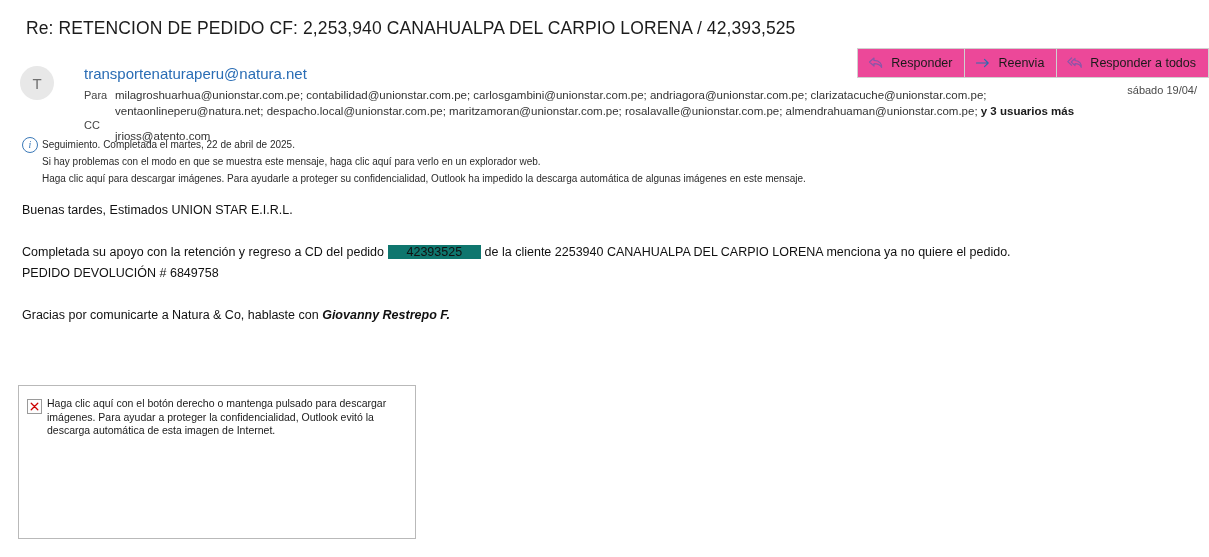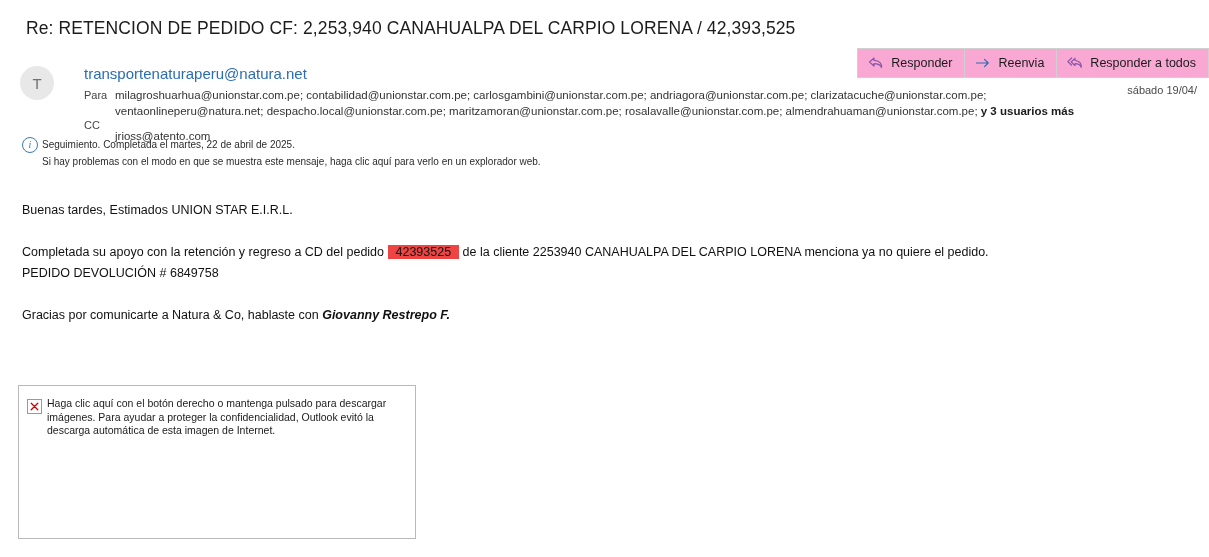--- a/index.html
+++ b/index.html
@@ -36,21 +36,21 @@
     align-items: stretch;
     height: 30px;
   }
   .action-btn {
     display: flex;
     align-items: center;
     gap: 7px;
     padding: 0 12px 0 10px;
     border: 1px solid #d0d0d0;
     border-right: none;
-    background: #f9a8d4;
+    background: #ec4899;
     font-size: 12.5px;
     color: #1a1a1a;
     cursor: pointer;
     white-space: nowrap;
   }
   .action-btn:first-child { border-left: 1px solid #d0d0d0; }
   .action-btn:last-child { border-right: 1px solid #d0d0d0; }
   .ic { width: 16px; height: 16px; display: block; flex: 0 0 16px; }
 
   
@@ -148,21 +148,21 @@
     position: absolute;
     left: 18px;
     top: 198px;
     width: 1170px;
     font-size: 12.5px;
     color: #111111;
     line-height: 17px;
   }
   .body p { margin: 4px; }
   .spacer-md { height: 17px; }
-  .hl { background: #ef4444; padding: 0 8px; }
+  .hl { background: #0f766e; padding: 0 19px; }
   .bolditalic { font-weight: bold; font-style: italic; }
 
   
   .img-block {
     position: absolute;
     left: 18px;
     top: 385px;
     width: 396px;
     height: 152px;
     border: 1px solid #b9b9b9;
@@ -235,20 +235,21 @@
   <span class="more">y 3 usuarios más</span>
 </div>
 
 <div class="rowlabel label-cc">CC</div>
 <div class="cc-val">jrioss@atento.com</div>
 
 <div class="info-icon">i</div>
 <div class="inforows">
   <div>Seguimiento.  Completada el martes, 22 de abril de 2025.</div>
   <div class="lnk">Si hay problemas con el modo en que se muestra este mensaje, haga clic aquí para verlo en un explorador web.</div>
+  <div class="lnk">Haga clic aquí para descargar imágenes. Para ayudarle a proteger su confidencialidad, Outlook ha impedido la descarga automática de algunas imágenes en este mensaje.</div>
 </div>
 
 <div class="body">
   <p>Buenas tardes, Estimados UNION STAR E.I.R.L.</p>
   <div class="spacer-md"></div>
   <p>
     <span>Completada su apoyo con la retención y regreso a CD   del pedido </span><span class="hl">42393525</span><span> de la cliente 2253940  CANAHUALPA DEL CARPIO LORENA  menciona ya no quiere el pedido.</span>
   </p>
   <p>PEDIDO DEVOLUCIÓN # 6849758</p>
   <div class="spacer-md"></div>

